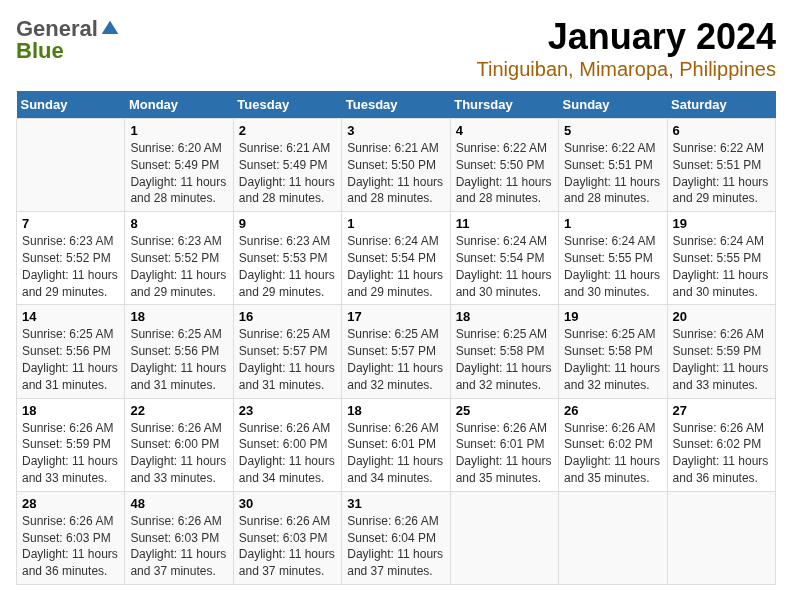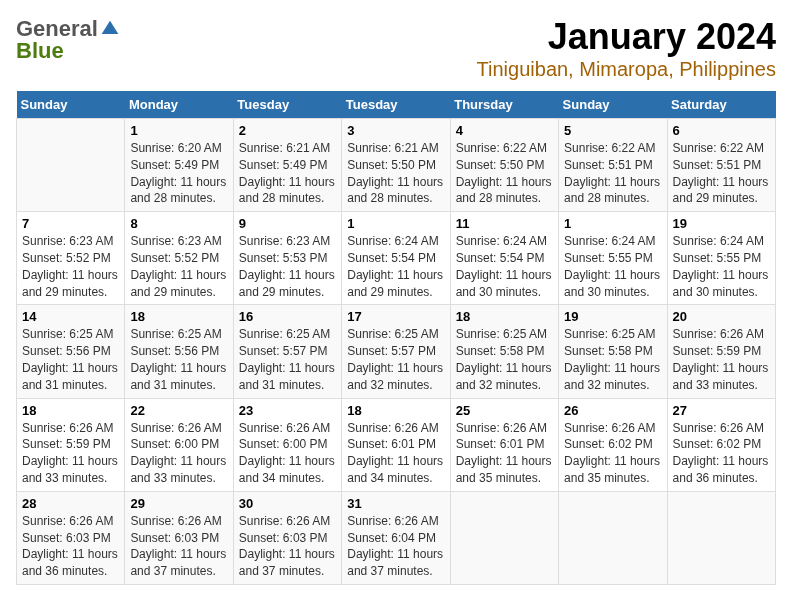--- a/index.html
+++ b/index.html
@@ -351,21 +351,21 @@
       <tr>
         <td>
         <span class="day-number">28</span>
         <div class="day-info">
           Sunrise: 6:26 AM<br>
           Sunset: 6:03 PM<br>
           Daylight: 11 hours <br>and 36 minutes.
         </div>
       </td>
         <td>
-        <span class="day-number">29</span>
+        <span class="day-number">48</span>
         <div class="day-info">
           Sunrise: 6:26 AM<br>
           Sunset: 6:03 PM<br>
           Daylight: 11 hours <br>and 37 minutes.
         </div>
       </td>
         <td>
         <span class="day-number">30</span>
         <div class="day-info">
           Sunrise: 6:26 AM<br>

